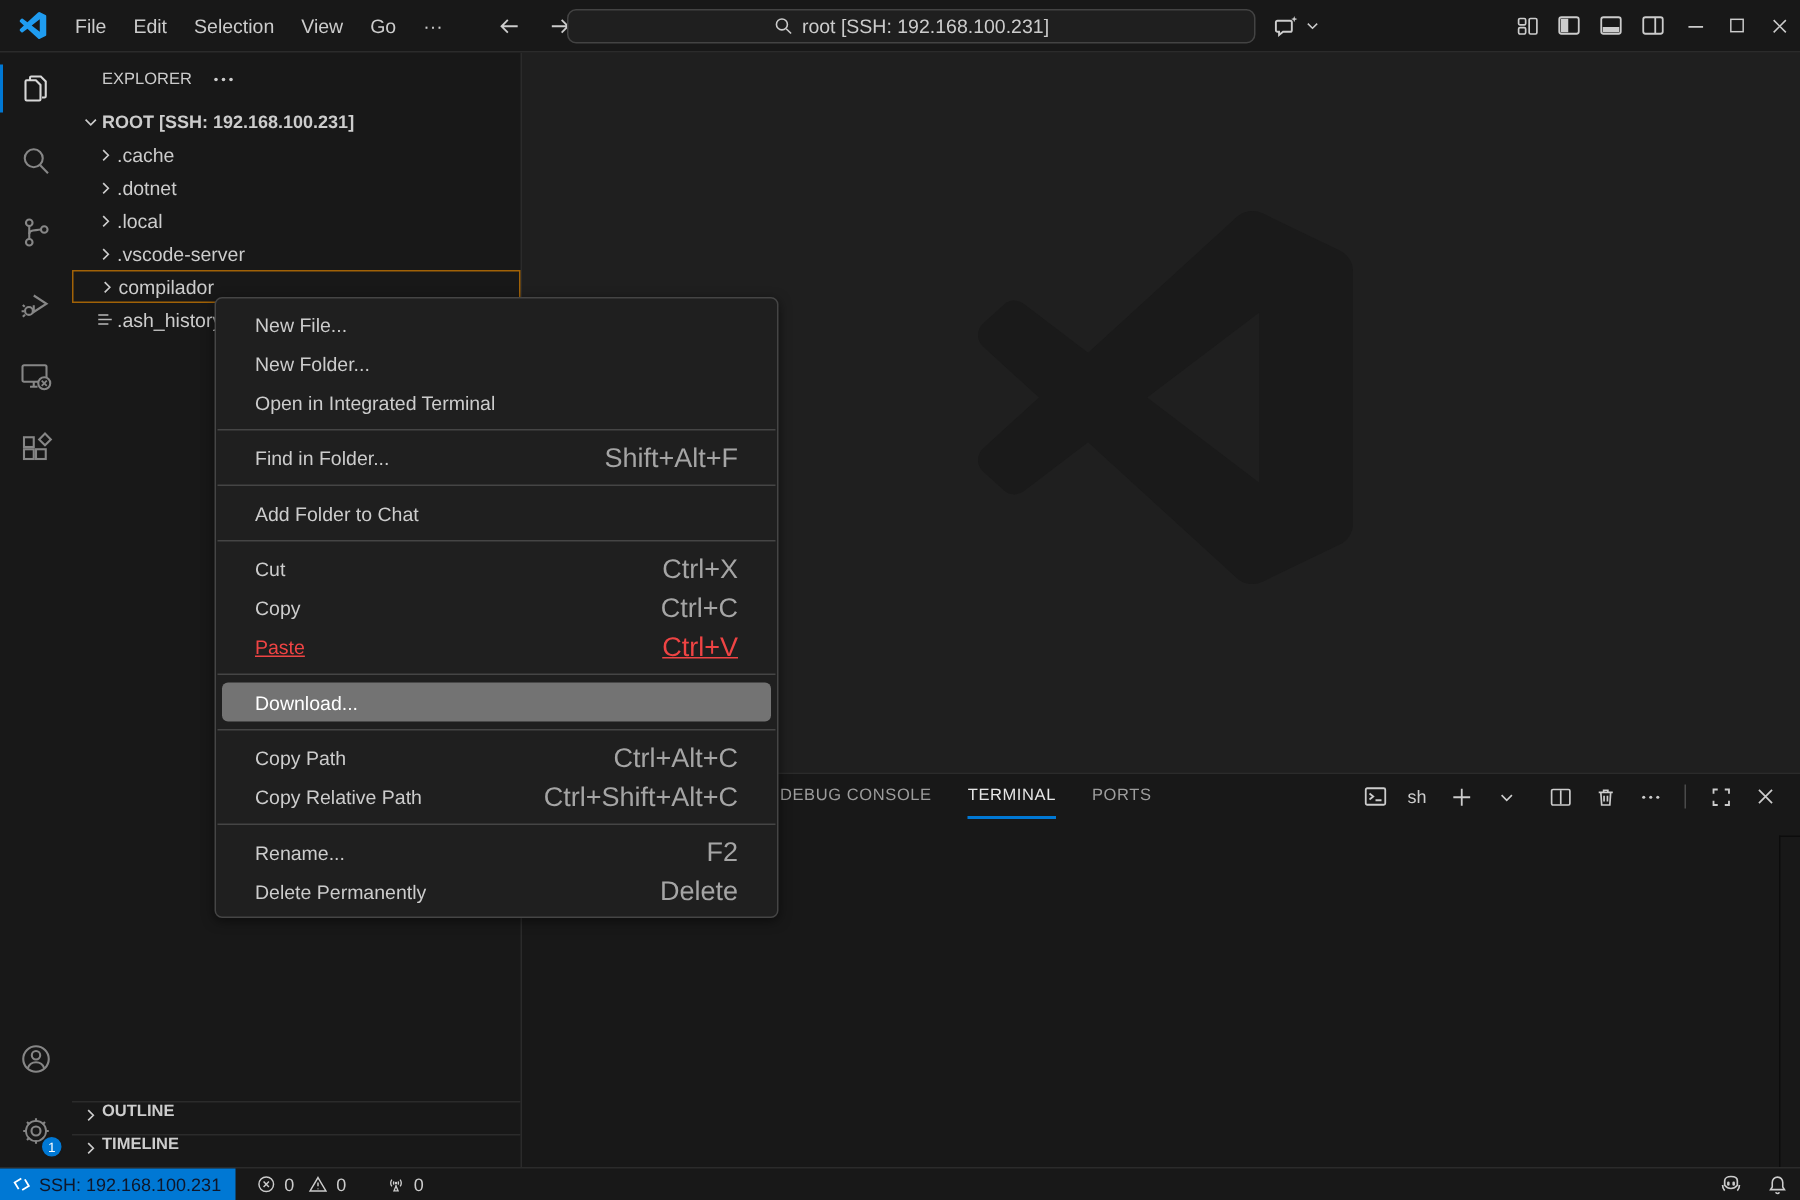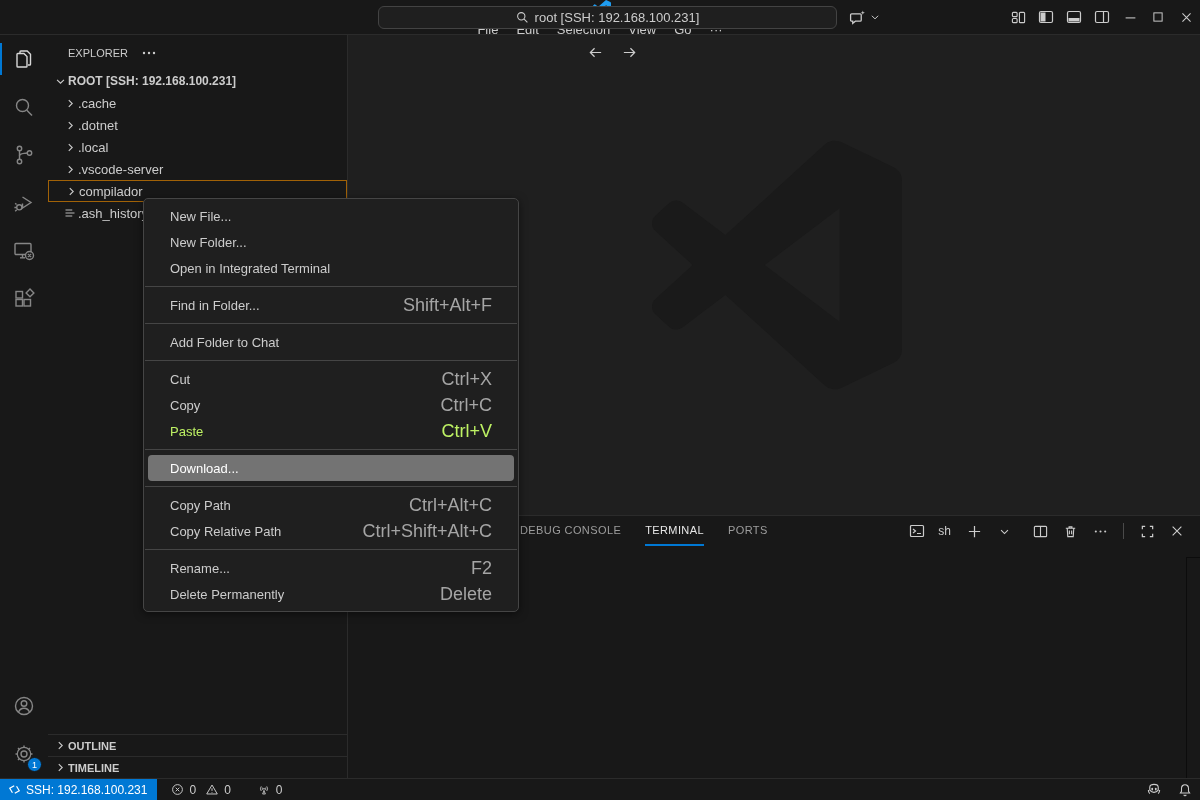--- a/index.html
+++ b/index.html
@@ -3,21 +3,21 @@
 <meta charset="utf-8">
 <style>
   * { margin:0; padding:0; box-sizing:border-box; }
   html,body { width:1200px; height:800px; overflow:hidden; background:#1f1f1f;
               font-family:"Liberation Sans", sans-serif; color:#cccccc; }
   svg { display:block; }
 
   
   #titlebar { position:absolute; left:0; top:0; width:1200px; height:35px;
               background:#181818; border-bottom:1px solid #2b2b2b;
-              display:flex; align-items:center; z-index:50;flex-direction:column; }
+              display:flex; align-items:center; z-index:50; }
   #vscode-logo { margin:0 10px 0 13px; }
   .menu-entry { font-size:13px; color:#cccccc; padding:4px 9px; border-radius:5px; cursor:default; }
   .nav-arrows { display:flex; align-items:center; margin-left:24px; gap:12px; color:#cccccc; }
   .nav-btn { width:22px; height:22px; display:flex; align-items:center; justify-content:center; border-radius:5px; }
   #command-center { position:absolute; left:378px; top:6px; width:459px; height:23px;
                     background:#1f1f1f; border:1px solid #434343; border-radius:6px;
                     display:flex; align-items:center; justify-content:center; gap:6px;
                     font-size:13px; color:#cccccc; }
   #copilot-btn { position:absolute; left:845px; top:5px; display:flex; align-items:center; gap:4px;
                  height:24px; padding:0 4px; color:#cccccc; }
@@ -41,21 +41,21 @@
              background:#181818; border-right:1px solid #2b2b2b; z-index:10; }
   #sidebar-header { height:35px; display:flex; align-items:center; justify-content:flex-start; padding:0 12px 0 20px;gap:13px; }
   #sidebar-title { font-size:11px; color:#cccccc; }
   .tree-row { height:22px; display:flex; align-items:center; font-size:13px; color:#cccccc; cursor:default; }
   .tree-row .twisty { width:16px; height:16px; display:flex; align-items:center; justify-content:center; flex:none; color:#cccccc; }
   .tree-root { padding-left:4px; font-weight:bold; font-size:12px; }
   .tree-child { padding-left:14px; }
   .tree-row.selected { border:1px solid #a16207; }
   .file-icon { width:16px; height:16px; display:flex; align-items:center; justify-content:center; flex:none; color:#b8b8b8; }
   #sidebar-bottom { position:absolute; bottom:0; left:0; width:100%; }
-  .pane-header { height:22px; display:flex; align-items:center; border-top:1px solid #2b2b2b;
+  .pane-header { height:22px; display:flex; border-top:1px solid #2b2b2b;
                  font-size:11px; font-weight:bold; color:#cccccc; padding-left:4px; }
   .pane-header .twisty { width:16px; height:16px; display:flex; align-items:center; justify-content:center; color:#cccccc; }
 
   
   #main { position:absolute; left:348px; top:35px; width:852px; height:743px; background:#1f1f1f; }
   #editor-watermark { position:absolute; left:304px; top:105px; }
   #panel { position:absolute; left:0; top:480px; width:852px; height:263px; background:#181818;
            border-top:1px solid #2b2b2b; }
   #panel-tabs { height:30px; display:flex; align-items:center; padding-left:12px; gap:24px; }
   .panel-tab { font-size:11px; letter-spacing:0.4px; color:#9d9d9d; height:29px; display:flex;
@@ -65,31 +65,31 @@
   .pa-btn { height:22px; min-width:22px; display:flex; align-items:center; justify-content:center; border-radius:4px; padding:0 2px; }
   .pa-sep { width:1px; height:16px; background:#4a4a4a; margin:0 4px; }
   #shell-label { font-size:12px; color:#cccccc; margin:0 4px 0 2px; }
   #terminal-scroll-corner { position:absolute; right:0; top:41px; width:14px; height:222px;
                             border-left:1px solid #0c0c0c; border-top:1px solid #0c0c0c; }
 
   
   #statusbar { position:absolute; left:0; top:778px; width:1200px; height:22px; background:#181818;
                border-top:1px solid #2b2b2b; display:flex; align-items:center; font-size:12px; z-index:50; }
   .sb-item { display:flex; align-items:center; gap:5px; height:22px; padding:0 8px; color:#cccccc; }
-  #sb-remote { background:#0078d4; color:#ffffff; padding:0 10px 0 8px; }
+  #sb-remote { background:#0078d4; color:#0f172a; padding:0 10px 0 8px; }
   #sb-right { margin-left:auto; display:flex; align-items:center; }
 
   
   #context-menu { position:absolute; left:143px; top:198px; width:376px; background:#1f1f1f;
                   border:1px solid #454545; border-radius:5px; padding:4px 0;
                   box-shadow:0 2px 8px rgba(0,0,0,0.5); z-index:100; }
   .mi { height:26px; margin:0 4px; padding:0 22px; display:flex; align-items:center;
         justify-content:space-between; font-size:13px; color:#cccccc; border-radius:4px; cursor:default; }
   .mi-key { color:#a5a5a5; font-size:18px; }
-  .mi.disabled .mi-label, .mi.disabled .mi-key { color:#bef264; }
+  .mi.disabled .mi-label, .mi.disabled .mi-key { color:#ef4444;text-decoration:underline; }
   .mi.active { background:#737373; }
   .mi.active .mi-label { color:#ffffff; }
   .menu-sep { height:1px; background:#454545; margin:5px 1px; }
 </style>
 </head>
 <body>
 
 <div id="titlebar">
   <span id="vscode-logo">
     <svg width="18" height="18" viewBox="0 0 24 24" fill="#1f9cf0">

